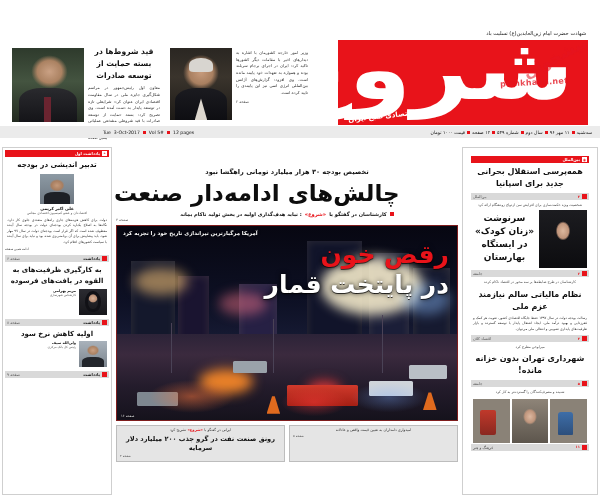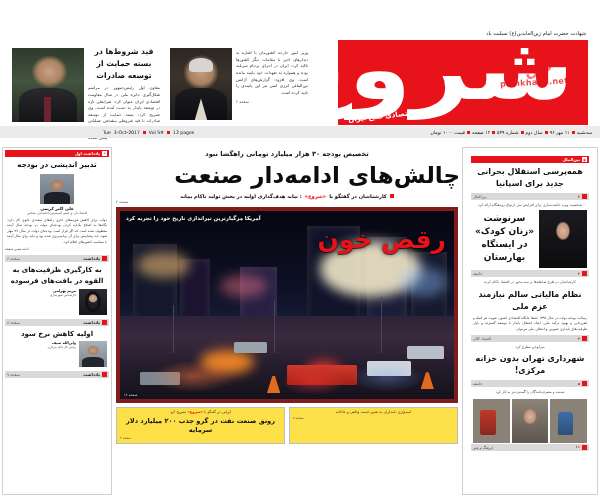--- a/index.html
+++ b/index.html
@@ -342,44 +342,44 @@
   }
   .face.hijab-dark {
     background:
       radial-gradient(ellipse 21% 23% at 50% 36%, #ddb89e 0%, #bf947a 56%, rgba(191,148,122,0) 72%),
       linear-gradient(180deg, #1c1c20 0%, #0c0c0f 100%);
   }
 
   
   .kicker {
     font-size: 6.6px; font-weight: bold; color: #111;
-    text-align: center; margin-top: 3px;
+    text-align: center; margin-top: 21px;
   }
   .headline {
     font-size: 23px; font-weight: bold; color: #0d0d0d;
-    text-align: right; line-height: 1.2; margin: 4px 0 3px;
+    text-align: left; line-height: 1.2; margin: 4px 0 3px;
     letter-spacing: -0.3px;
   }
   .subline {
     display: flex; align-items: center; justify-content: center;
     gap: 3px; font-size: 5.1px; color: #111; font-weight: bold;
     margin-bottom: 1px;
   }
   .subline .sq-red {
     width: 4px; height: 4px; background: #e8131a; display: inline-block;
   }
   .subline .accent { color: #e8131a; }
   .subline-more { font-size: 3.6px; color: #555; text-align: left; padding-left: 2px; }
 
   
   .lead-photo {
     position: relative;
     margin: 3px 2px 0;
     height: 196px;
-    border: 4px solid #7f1d1d;
+    border: 1px solid #7f1d1d;
     overflow: hidden;
     background: #0a0a14;
   }
   .vegas { position: absolute; inset: 0; }
   .vegas .sky {
     position: absolute; inset: 0;
     background: linear-gradient(180deg, #070711 0%, #0d1024 38%, #161a33 58%, #1d2040 72%, #2a2442 100%);
   }
   .vegas .tower {
     position: absolute; background: #14182c;
@@ -444,21 +444,21 @@
     font-size: 3.4px; color: #eaeaea; z-index: 5;
     text-shadow: 0 0 2px #000;
   }
 
   
   .bottom-row {
     display: flex; gap: 4px; margin: 4px 2px 0;
   }
   .bot-box {
     flex: 1; border: 1px solid #bdbdbd; padding: 2px 3px 3px;
-    min-height: 26px; position: relative; background: #fde047;
+    min-height: 26px; position: relative; background: #e5e5e5;
   }
   .bot-kicker {
     font-size: 3.7px; color: #333; text-align: center; line-height: 1.4;
   }
   .bot-kicker .accent { color: #e8131a; font-weight: bold; }
   .bot-title {
     font-size: 6.6px; font-weight: bold; color: #111;
     text-align: center; line-height: 1.4; margin-top: 2px;
   }
   .bot-more { font-size: 3.2px; color: #555; text-align: left; margin-top: 1px; }
@@ -610,21 +610,21 @@
       <div class="rc-kicker">کارشناسان در طرح ضابطه‌ها بر سه محور در اقتصاد ناکام کرده</div>
       <div class="rc-title">نظام مالیاتی سالم نیازمند عزم ملی</div>
       <div class="rc-body">رسالت بودجه دولت در سال ۱۳۹۷ حفظ جایگاه اقتصادی کشور، تقویت هر کمک و فقرزدایی و بهبود درآمد ملی، ایجاد اشتغال پایدار با توسعه گسترده و بازار ظرفیت‌های پایداری تصویبی و انتقالی ملی می‌توان.</div>
       <div class="ribbon-grey" style="margin-top:3px;">
         <span class="rb-ico"></span>
         <span class="rc-count">۴</span>
         <span class="rb-sec">اقتصاد کلان</span>
       </div>
 
       <div class="rc-kicker">میرلوحی مطرح کرد</div>
-      <div class="rc-title">شهرداری تهران بدون خزانه مرکزی!</div>
+      <div class="rc-title">شهرداری تهران بدون خزانه مانده!</div>
       <div class="ribbon-grey">
         <span class="rb-ico"></span>
         <span class="rc-count">۵</span>
         <span class="rb-sec">جامعه</span>
       </div>
 
       <div class="rc-kicker">شنیده و مصرف‌کنندگان را گسترده‌تر به کار کرد</div>
       <div class="rc-gallery">
         <div class="g-cell g-art-a"></div>
         <div class="g-cell">
@@ -676,20 +676,21 @@
           <div class="veh" style="left:74%; top:80%; width:13%; height:8%;  background:#cfd4da;"></div>
           <div class="veh" style="left:86%; top:72%; width:11%; height:7%;  background:#b9bfc6;"></div>
           <div class="veh" style="left:34%; top:70%; width:10%; height:6%;  background:#9aa2aa;"></div>
           <div class="veh" style="left:6%;  top:86%; width:12%; height:7%;  background:#7e8790;"></div>
           <div class="barrier" style="left:44%; top:88%; width:4%; height:9%;"></div>
           <div class="barrier" style="left:90%; top:86%; width:4%; height:9%;"></div>
           <div class="wet"></div>
         </div>
         <div class="lead-kicker">آمریکا مرگبارترین تیراندازی تاریخ خود را تجربه کرد</div>
         <div class="lead-title-1">رقص خون</div>
+        <div class="lead-title-2">در پایتخت قمار</div>
         <div class="lead-more">صفحه ۱۶</div>
       </div>
 
       <div class="bottom-row">
         <div class="bot-box">
           <div class="bot-kicker">امیدواری دامداران به تعیین قیمت واقعی و عادلانه</div>
           <div class="bot-more">صفحه ۵</div>
         </div>
         <div class="bot-box">
           <div class="bot-kicker">

